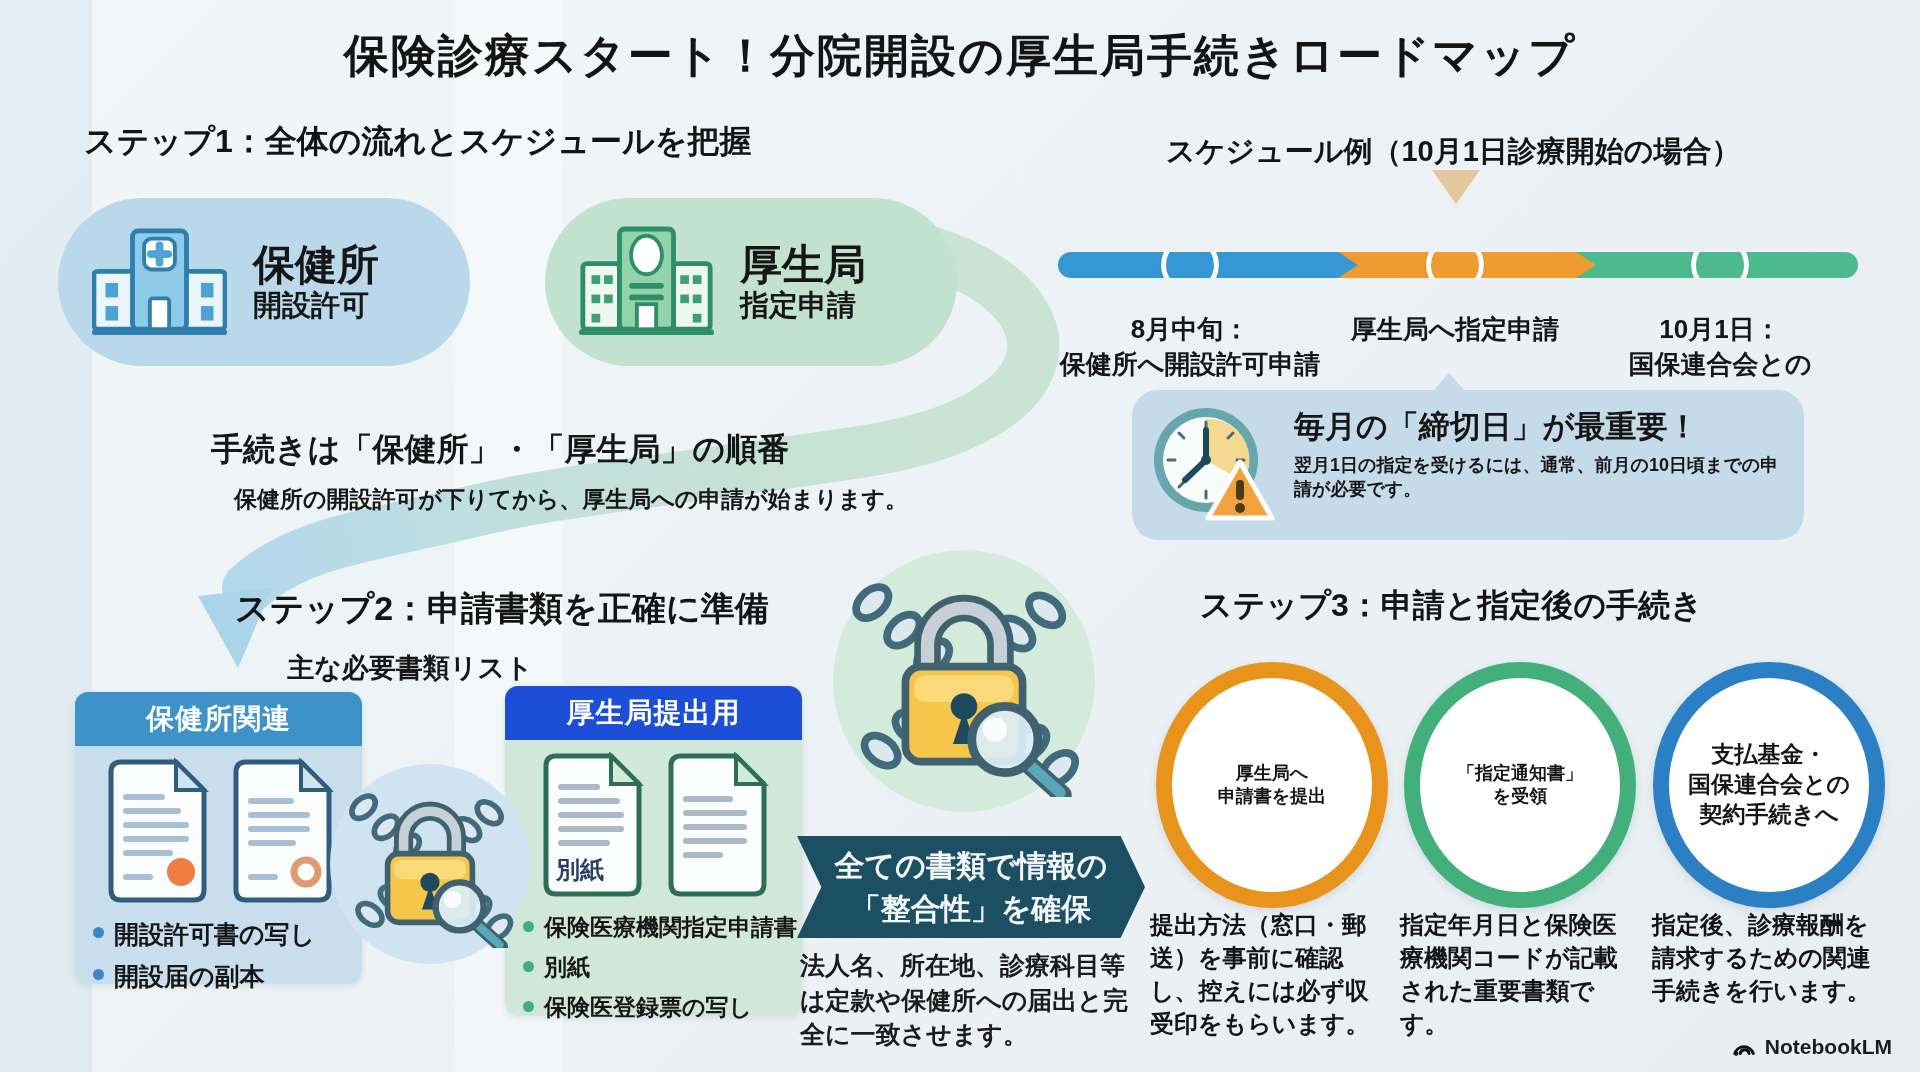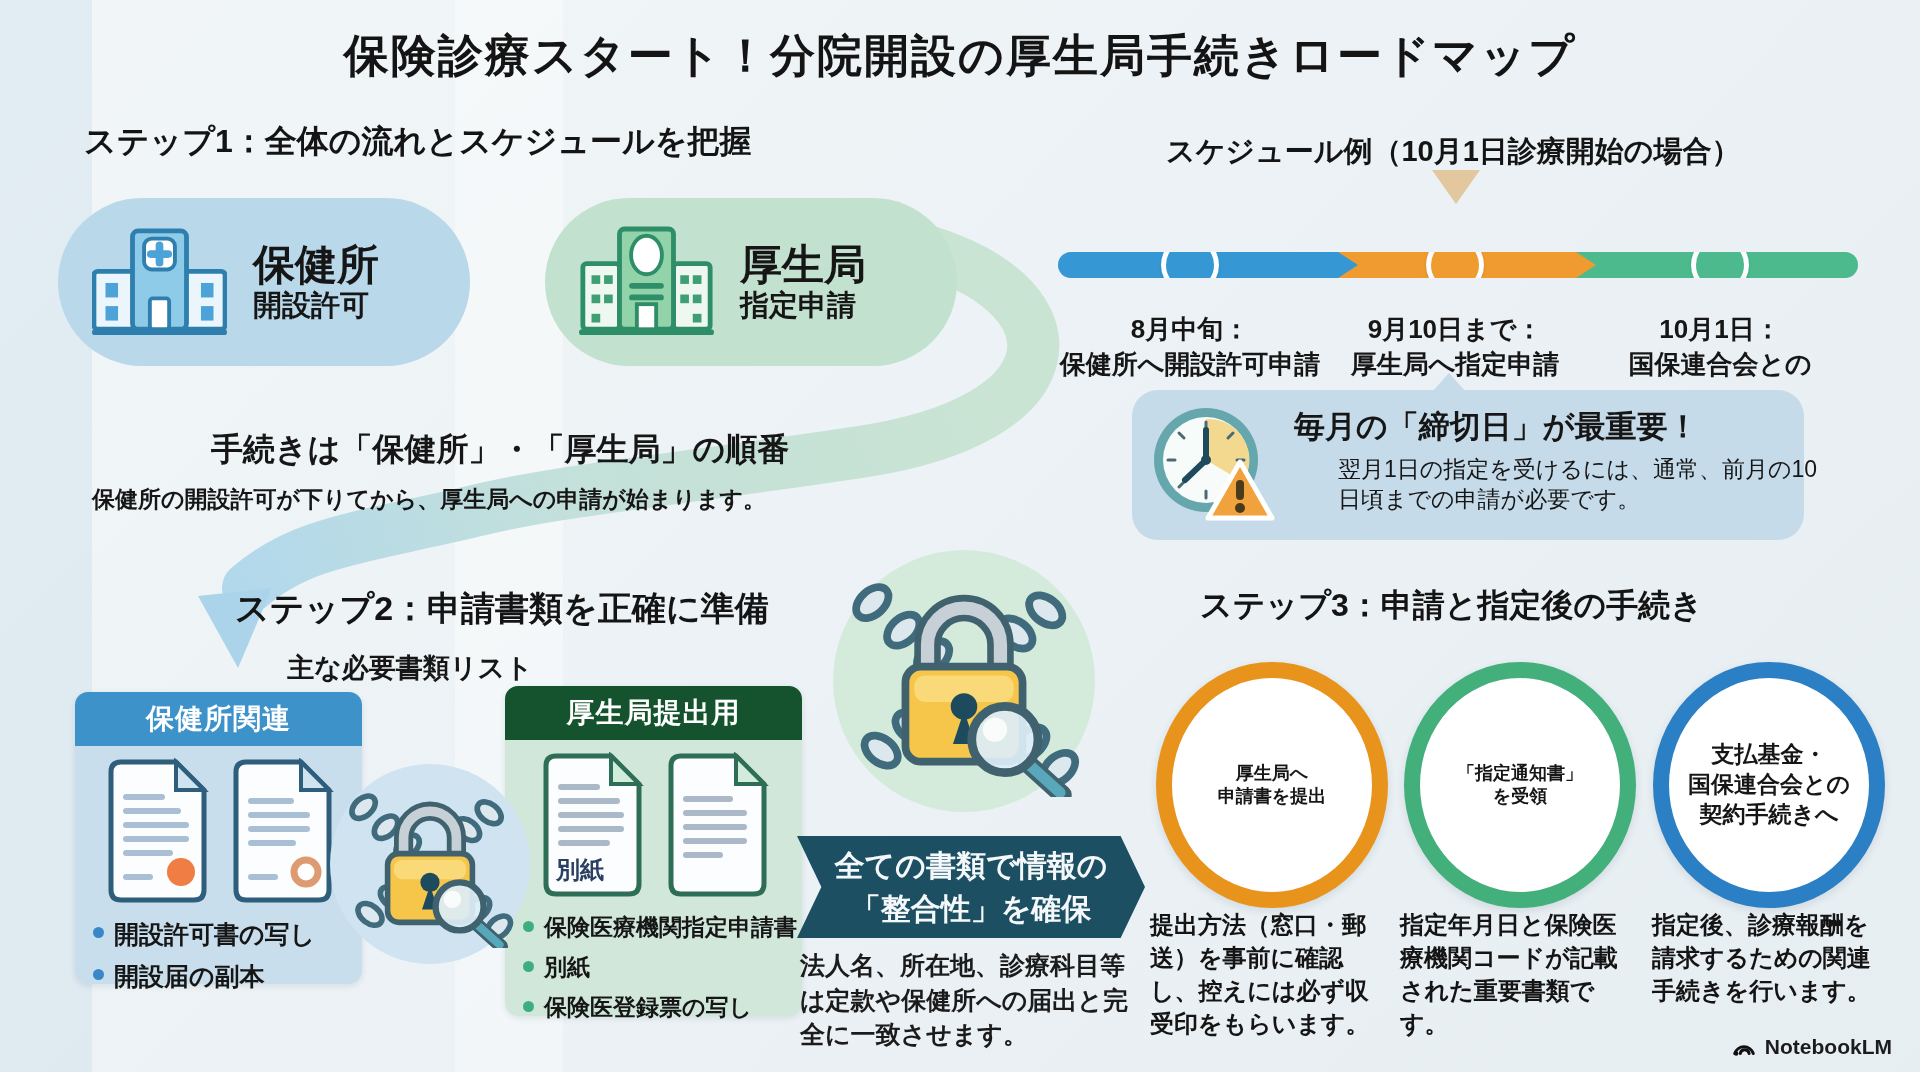--- a/index.html
+++ b/index.html
@@ -23,21 +23,21 @@
   .pill{position:absolute;top:198px;height:168px;width:412px;border-radius:86px;
     display:flex;align-items:center;gap:26px;padding:0 0 0 34px;box-sizing:border-box;z-index:1;}
   .pill.p1{left:58px;background:#b9d8ea;}
   .pill.p2{left:545px;background:#c2e1cf;}
   .pill-text{display:flex;flex-direction:column;line-height:1.15;}
   .pill-name{font-size:42px;font-weight:bold;}
   .pill-sub{font-size:29px;font-weight:bold;}
 
   .order-heading{position:absolute;left:110px;top:428px;width:780px;text-align:center;
     font-size:32px;font-weight:bold;z-index:1;}
-  .order-body{position:absolute;left:92px;top:484px;width:816px;text-align:left;
+  .order-body{position:absolute;left:92px;top:484px;width:816px;text-align:right;
     font-size:23px;font-weight:bold;z-index:1;}
 
   .tl-pointer{position:absolute;left:1432px;top:170px;width:0;height:0;
     border-left:24px solid transparent;border-right:24px solid transparent;
     border-top:34px solid #e2c79f;}
   .timeline{position:absolute;left:1058px;top:252px;width:800px;height:26px;
     border-radius:13px;overflow:hidden;background:#cfd9de;}
   .tl-seg{position:absolute;top:0;height:26px;}
   .seg-green{left:480px;width:320px;z-index:1;}
   .seg-orange{left:272px;width:266px;z-index:2;
@@ -52,32 +52,32 @@
   .tll1{left:1040px;} .tll2{left:1305px;} .tll3{left:1570px;}
 
   .deadline{position:absolute;left:1132px;top:390px;width:672px;height:150px;
     background:#c5dbe9;border-radius:26px;z-index:1;}
   .deadline:before{content:"";position:absolute;left:300px;top:-17px;width:0;height:0;
     border-left:17px solid transparent;border-right:17px solid transparent;
     border-bottom:19px solid #c5dbe9;}
   .deadline-icon{position:absolute;left:18px;top:12px;}
   .deadline-heading{position:absolute;left:162px;top:16px;font-size:31px;font-weight:bold;}
   .deadline-body{position:absolute;left:162px;top:64px;width:492px;
-    font-size:23px;font-weight:normal;line-height:1.32;margin-left:44px;}
+    font-size:18px;font-weight:bold;line-height:1.32;}
 
   .list-title{position:absolute;left:250px;top:650px;width:320px;text-align:center;
     font-size:27px;font-weight:bold;z-index:1;}
 
   .card{position:absolute;border-radius:14px;z-index:1;box-shadow:0 2px 6px rgba(40,70,90,.12);}
   .card-hd{height:54px;border-radius:13px 13px 0 0;display:flex;align-items:center;
     justify-content:center;color:#fff;font-size:28px;font-weight:bold;letter-spacing:1px;}
   .card1{left:75px;top:692px;width:287px;height:292px;background:#c9deed;}
   .card1 .card-hd{background:#3d93c9;}
   .card2{left:505px;top:686px;width:297px;height:330px;background:#d0e7da;}
-  .card2 .card-hd{background:#14532d;}
+  .card2 .card-hd{background:#1d4ed8;}
   .card-docs{display:flex;justify-content:center;margin-top:12px;}
   .card-bullets{margin:10px 0 0 18px;}
   .bullet{display:flex;align-items:flex-start;gap:10px;font-weight:bold;margin-bottom:9px;}
   .card1 .bullet{font-size:25px;}
   .card2 .bullet{font-size:23px;}
   .bdot{width:11px;height:11px;border-radius:50%;flex:0 0 11px;margin-top:9px;}
   .card1 .bdot{background:#3a87c8;}
   .card2 .bdot{background:#3fae7e;}
 
   .badge-lock{position:absolute;left:330px;top:764px;width:200px;height:200px;border-radius:50%;
@@ -214,21 +214,20 @@
     <div class="tl-dot dot1" style="background: rgb(53, 152, 212);"></div>
     <div class="tl-dot dot2" style="background: rgb(240, 155, 47);"></div>
     <div class="tl-dot dot3" style="background: rgb(76, 186, 140);"></div>
   </div>
 
   <div class="tl-label tll1">
     <span style="display:block">8月中旬：</span>
     <span style="display:block">保健所へ開設許可申請</span>
   </div>
   <div class="tl-label tll2">
-    <span style="display:block">9月10日まで：</span>
     <span style="display:block">厚生局へ指定申請</span>
   </div>
   <div class="tl-label tll3">
     <span style="display:block">10月1日：</span>
     <span style="display:block">国保連合会との</span>
   </div>
 
   <div class="deadline">
     <svg class="deadline-icon" width="128" height="126" viewBox="0 0 128 126">
       <circle cx="56" cy="58" r="52" fill="#66a7ad"></circle>

